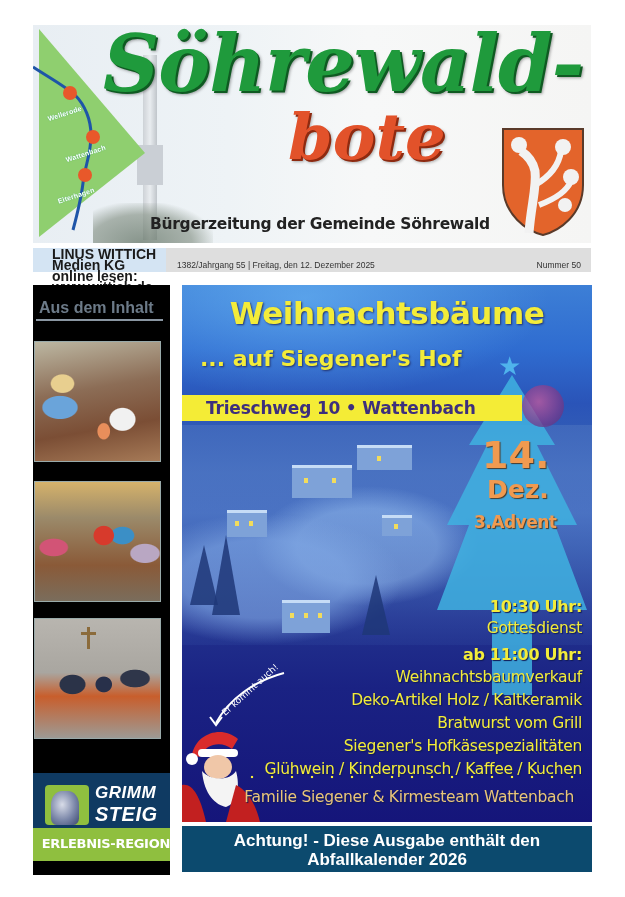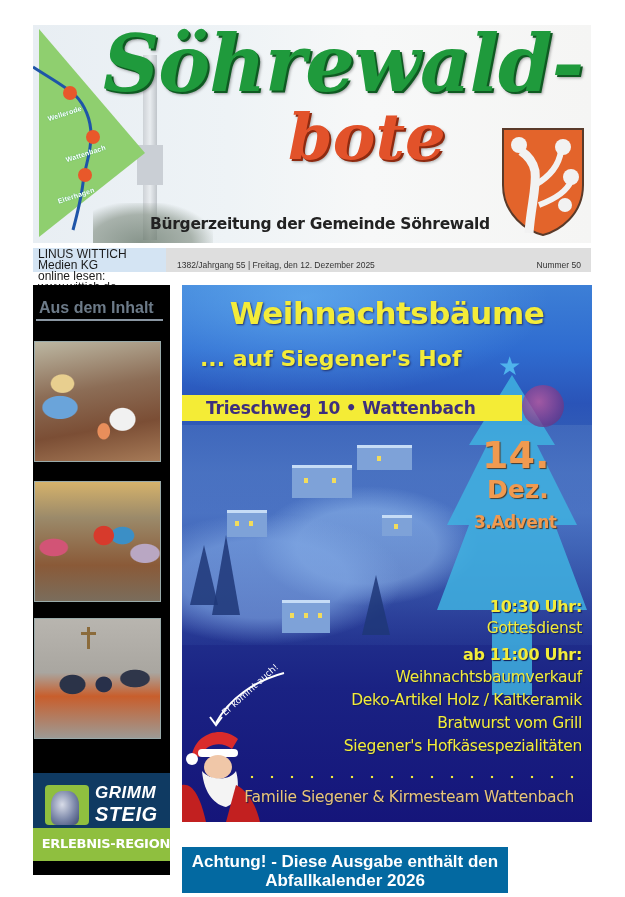--- a/index.html
+++ b/index.html
@@ -14,21 +14,21 @@
   .tower::before { content: ""; position: absolute; left: -6px; top: 90px; width: 26px; height: 40px; background: #c5cad0; }
   .forest { position: absolute; left: 60px; bottom: 0; width: 120px; height: 40px; background: radial-gradient(ellipse at 40% 100%, #5d6e5f 0%, #8b978c 50%, transparent 75%); opacity: 0.7; }
   .title-top { position: absolute; left: 70px; top: 0px; font-family: "DejaVu Serif", serif; font-style: italic; font-weight: bold; font-size: 78px; color: #1f9a3c; letter-spacing: -1px; text-shadow: 2px 2px 0 #0f5a22, 3px 3px 3px rgba(0,0,0,0.35); line-height: 1; }
   .title-bottom { position: absolute; left: 255px; top: 80px; font-family: "DejaVu Serif", serif; font-style: italic; font-weight: bold; font-size: 64px; color: #e2522a; text-shadow: 2px 2px 0 #8e2a10, 3px 3px 3px rgba(0,0,0,0.3); line-height: 1; text-align: center; }
   .subtitle { position: absolute; left: 117px; top: 190px; font-family: "DejaVu Sans", sans-serif; font-weight: bold; font-size: 15.5px; color: #222; letter-spacing: -0.3px; }
   .crest { position: absolute; left: 466px; top: 100px; width: 88px; height: 112px; }
 
   
   .infobar { position: absolute; left: 33px; top: 248px; width: 558px; height: 24px; background: #dedede; }
   .infobar .pub { position: absolute; left: 0; top: 0; width: 133px; height: 24px; background: #d4e4f3; padding: 1px 0 0 5px; box-sizing: border-box; }
-  .infobar .pub div { font-size: 12px; font-weight: normal; color: #1a1a1a; line-height: 11px; }
+  .infobar .pub div { font-size: 14px; font-weight: bold; color: #1a1a1a; line-height: 11px; margin-left: 14px; }
   .infobar .issue { position: absolute; left: 144px; top: 12px; font-size: 8.5px; color: #333; }
   .infobar .num { position: absolute; right: 10px; top: 12px; font-size: 8.5px; color: #333; }
 
   
   .sidebar { position: absolute; left: 33px; top: 285px; width: 137px; height: 590px; background: #000000; }
   .sidebar .heading { position: absolute; left: 6px; top: 14px; font-size: 16px; font-weight: bold; color: #6c7a88; }
   .sidebar .heading-rule { position: absolute; left: 3px; top: 34px; width: 127px; height: 2px; background: #8a96a2; }
   .photo { position: absolute; left: 1px; width: 127px; border: 1px solid #9aa; box-sizing: border-box; overflow: hidden; }
   .photo1 { top: 56px; height: 121px; background:
       radial-gradient(ellipse at 20% 55%, #6aa4da 0 12%, transparent 13%),
@@ -83,21 +83,21 @@
   .sched { position: absolute; right: 10px; text-align: right; font-family: "DejaVu Sans", sans-serif; color: #f3ec3a; text-shadow: 1px 1px 1px #111a55; white-space: nowrap; letter-spacing: -0.3px; }
   .sched.b { font-weight: bold; font-size: 16px; }
   .sched.n { font-size: 15.5px; }
   .dots { position: absolute; left: 60px; right: 16px; top: 490px; height: 4px; background-image: radial-gradient(circle, #f3ec3a 1.3px, transparent 1.6px); background-size: 20px 4px; background-repeat: repeat-x; }
   .family { position: absolute; right: 18px; top: 503px; font-family: "DejaVu Sans", sans-serif; font-size: 15.5px; color: #e9c57a; text-shadow: 1px 1px 1px #111a55; letter-spacing: -0.3px; white-space: nowrap; }
   .santa { position: absolute; left: 0; top: 440px; width: 78px; height: 97px; }
   .kommt { position: absolute; left: 42px; top: 392px; font-family: "DejaVu Sans", sans-serif; font-size: 9px; color: #ffffff; transform: rotate(-42deg); transform-origin: left top; white-space: nowrap; }
   .arrow { position: absolute; left: 22px; top: 384px; width: 90px; height: 60px; }
 
   
-  .banner { position: absolute; left: 182px; top: 826px; width: 326px; height: 46px; background: #0369a1; text-align: center; margin-top: 21px; }
+  .banner { position: absolute; left: 182px; top: 826px; width: 410px; height: 46px; background: #0c4a6e; text-align: center; }
   .banner div { font-weight: bold; font-size: 17px; color: #ffffff; line-height: 19px; }
   .banner .l1 { padding-top: 5px; }
 </style>
 </head>
 <body>
 
 <div class="masthead">
   <div class="tower"></div>
   <div class="forest"></div>
   <div class="map-tri-wrap">
@@ -193,20 +193,21 @@
   <div class="date-mon">Dez.</div>
   <div class="advent">3.Advent</div>
 
   <div class="sched b" style="top:312px;">10:30 Uhr:</div>
   <div class="sched n" style="top:334px;">Gottesdienst</div>
   <div class="sched b" style="top:360px;">ab 11:00 Uhr:</div>
   <div class="sched n" style="top:383px;">Weihnachtsbaumverkauf</div>
   <div class="sched n" style="top:429px;">Bratwurst vom Grill</div>
   <div class="sched n" style="top:406px;">Deko-Artikel Holz / Kaltkeramik</div>
   <div class="sched n" style="top:452px;">Siegener's Hofkäsespezialitäten</div>
+  <div class="sched n" style="top:475px;">Glühwein / Kinderpunsch / Kaffee / Kuchen</div>
 
   <div class="dots"></div>
 
   <svg class="arrow" viewBox="0 0 90 60">
     <path d="M80,4 C50,12 25,30 12,54" stroke="#ffffff" stroke-width="2" fill="none"></path>
     <path d="M6,48 L12,56 L18,48" stroke="#ffffff" stroke-width="2" fill="none"></path>
   </svg>
   <div class="kommt" style="left:38px;top:425px;">Er kommt auch!</div>
 
   <svg class="santa" viewBox="0 0 78 97">

